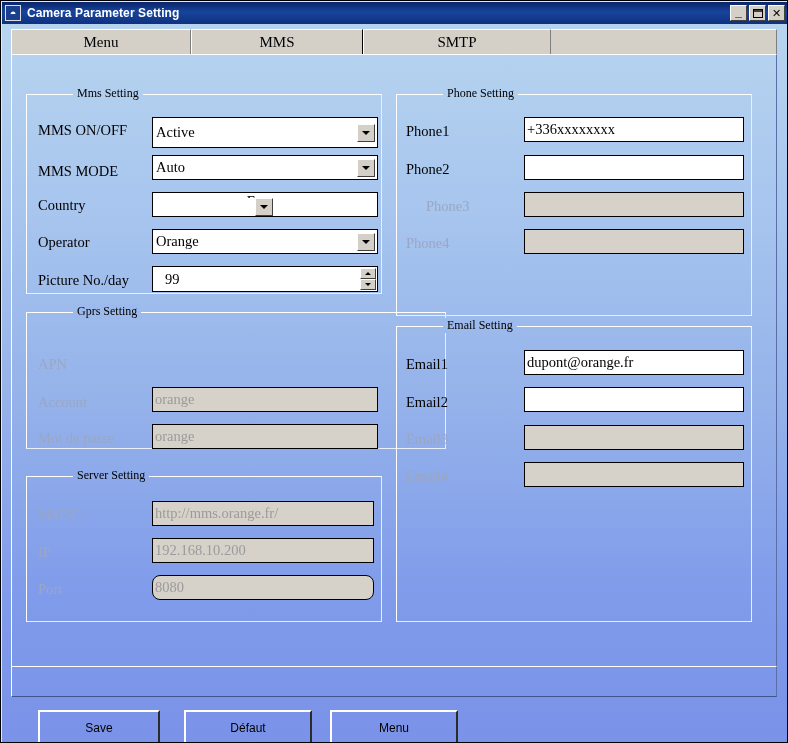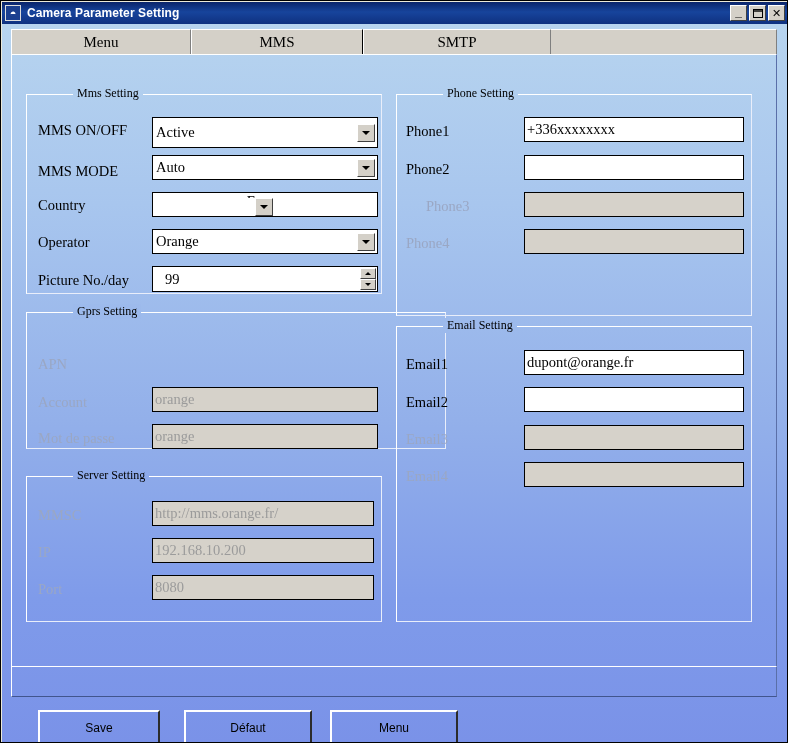--- a/index.html
+++ b/index.html
@@ -434,21 +434,21 @@
     <div class="groupbox" style="left:24px; top:452px; width:356px; height:146px;">
       <div class="group-title" style="background-image: linear-gradient(rgb(183, 212, 239) 0%, rgb(168, 198, 238) 25%, rgb(147, 176, 234) 55%, rgb(127, 155, 234) 80%, rgb(122, 146, 232) 100%); background-size: 786px 719px; background-position: -37px -444px; background-repeat: no-repeat;">Server Setting</div>
     </div>
     <div class="fld-label disabled" style="left:36px; top:484px;">MMSC</div>
     <div class="textbox disabled" style="left:150px; top:477px; width:222px; height:25px;">http://mms.orange.fr/</div>
 
     <div class="fld-label disabled" style="left:36px; top:521px;">IP</div>
     <div class="textbox disabled" style="left:150px; top:514px; width:222px; height:25px;">192.168.10.200</div>
 
     <div class="fld-label disabled" style="left:36px; top:558px;">Port</div>
-    <div class="textbox disabled" style="left:150px; top:551px; width:222px; height:25px;">8080</div>
+    <div class="textbox disabled" style="left:150px; top:551px; width:222px; height:25px;border-radius:8px;">8080</div>
 
     <div class="groupbox" style="left:394px; top:70px; width:356px; height:222px;">
       <div class="group-title" style="background-image: linear-gradient(rgb(183, 212, 239) 0%, rgb(168, 198, 238) 25%, rgb(147, 176, 234) 55%, rgb(127, 155, 234) 80%, rgb(122, 146, 232) 100%); background-size: 786px 719px; background-position: -407px -62px; background-repeat: no-repeat;">Phone Setting</div>
     </div>
     <div class="fld-label" style="left:404px; top:100px;">Phone1</div>
     <div class="textbox" style="left:522px; top:93px; width:220px; height:25px;">+336xxxxxxxx</div>
 
     <div class="fld-label" style="left:404px; top:138px;">Phone2</div>
     <div class="textbox" style="left:522px; top:131px; width:220px; height:25px;"></div>
 

